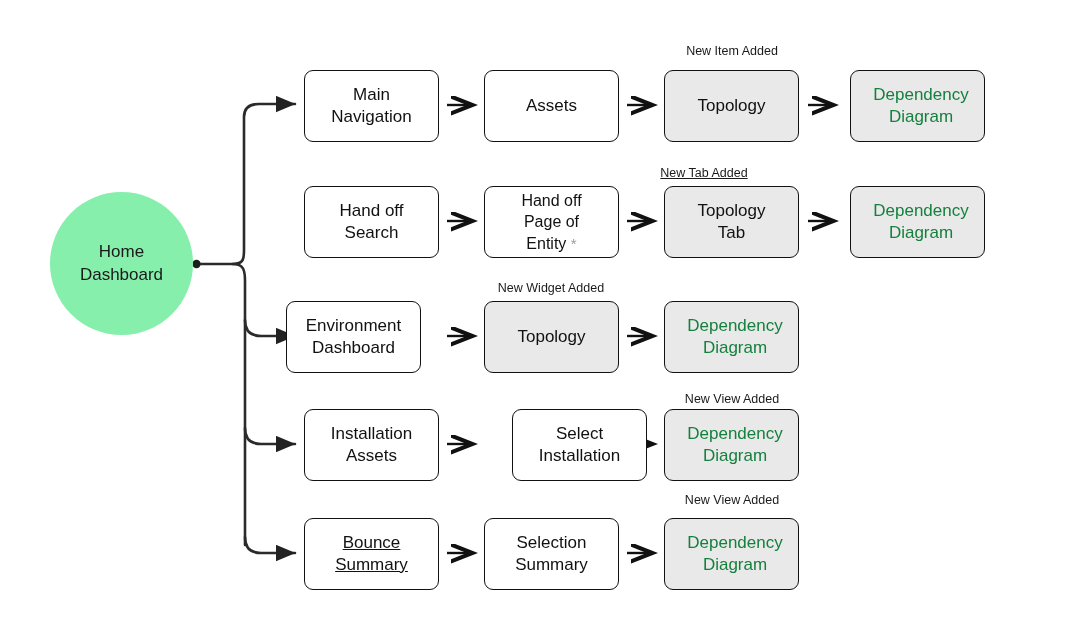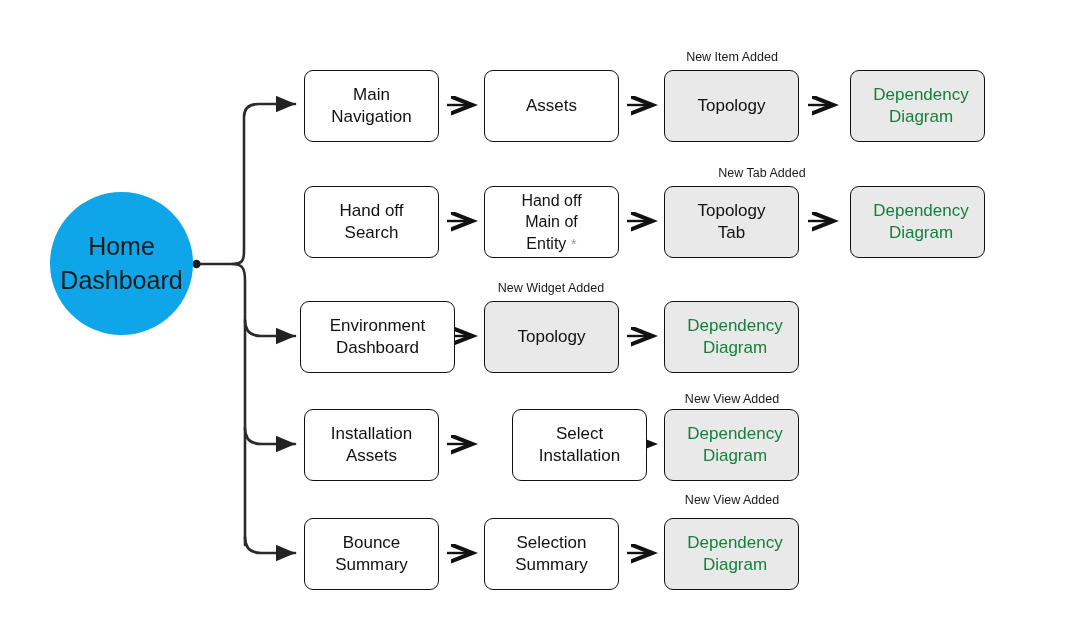--- a/index.html
+++ b/index.html
@@ -25,26 +25,26 @@
     height: 640px;
     pointer-events: none;
   }
   .node-circle {
     position: absolute;
     left: 50px;
     top: 192px;
     width: 143px;
     height: 143px;
     border-radius: 50%;
-    background: #0ea5e9;
+    background: #86efac;
     display: flex;
     align-items: center;
     justify-content: center;
     text-align: center;
-    font-size: 25px;
+    font-size: 17px;
     color: #1a1a1a;
     line-height: 1.33;
   }
   .node-box {
     position: absolute;
     box-sizing: border-box;
     border: 1.6px solid #111111;
     border-radius: 9px;
     background: #ffffff;
     display: flex;
@@ -127,21 +127,21 @@
     </g>
   </svg>
 
   <div class="node-circle">
     <span>
       <span class="txt">Home</span>
       <span class="txt">Dashboard</span>
     </span>
   </div>
 
-  <div class="badge-label" style="left:732px; top:50px;">New Item Added</div>
+  <div class="badge-label" style="left:732px; top:44px;">New Item Added</div>
 
   <div class="node-box" style="left:304px; top:70px; width:135px; height:72px;">
     <span>
       <span class="txt">Main</span>
       <span class="txt">Navigation</span>
     </span>
   </div>
 
   <div class="node-box" style="left:484px; top:70px; width:135px; height:72px;">
     <span>
@@ -155,54 +155,54 @@
     </span>
   </div>
 
   <div class="node-box shaded muted" style="left:850px; top:70px; width:135px; height:72px;">
     <span>
       <span class="txt">Dependency</span>
       <span class="txt">Diagram</span>
     </span>
   </div>
 
-  <div class="badge-label" style="left:762px; top:166px;">New Tab Added</div>
+  <div class="badge-label" style="left:704px; top:166px;text-decoration:underline;">New Tab Added</div>
 
   <div class="node-box" style="left:304px; top:186px; width:135px; height:72px;">
     <span>
       <span class="txt">Hand off</span>
       <span class="txt">Search</span>
     </span>
   </div>
 
   <div class="node-box" style="left:484px; top:186px; width:135px; height:72px; font-size:16px;">
     <span>
       <span class="txt">Hand off</span>
-      <span class="txt">Main of</span>
+      <span class="txt">Page of</span>
       <span class="txt"><span>Entity</span> <span class="asterisk">*</span></span>
     </span>
   </div>
 
   <div class="node-box shaded" style="left:664px; top:186px; width:135px; height:72px;">
     <span>
       <span class="txt">Topology</span>
       <span class="txt">Tab</span>
     </span>
   </div>
 
   <div class="node-box shaded muted" style="left:850px; top:186px; width:135px; height:72px;">
     <span>
       <span class="txt">Dependency</span>
       <span class="txt">Diagram</span>
     </span>
   </div>
 
   <div class="badge-label" style="left:551px; top:281px;">New Widget Added</div>
 
-  <div class="node-box" style="left:300px; top:301px; width:155px; height:72px;">
+  <div class="node-box" style="left:286px; top:301px; width:135px; height:72px;">
     <span>
       <span class="txt">Environment</span>
       <span class="txt">Dashboard</span>
     </span>
   </div>
 
   <div class="node-box shaded" style="left:484px; top:301px; width:135px; height:72px;">
     <span>
       <span class="txt">Topology</span>
     </span>
@@ -233,21 +233,21 @@
 
   <div class="node-box shaded muted" style="left:664px; top:409px; width:135px; height:72px;">
     <span>
       <span class="txt">Dependency</span>
       <span class="txt">Diagram</span>
     </span>
   </div>
 
   <div class="badge-label" style="left:732px; top:493px;">New View Added</div>
 
-  <div class="node-box" style="left:304px; top:518px; width:135px; height:72px;">
+  <div class="node-box" style="left:304px; top:518px; width:135px; height:72px;text-decoration:underline;">
     <span>
       <span class="txt">Bounce</span>
       <span class="txt">Summary</span>
     </span>
   </div>
 
   <div class="node-box" style="left:484px; top:518px; width:135px; height:72px;padding-left:8px;">
     <span>
       <span class="txt">Selection</span>
       <span class="txt">Summary</span>

